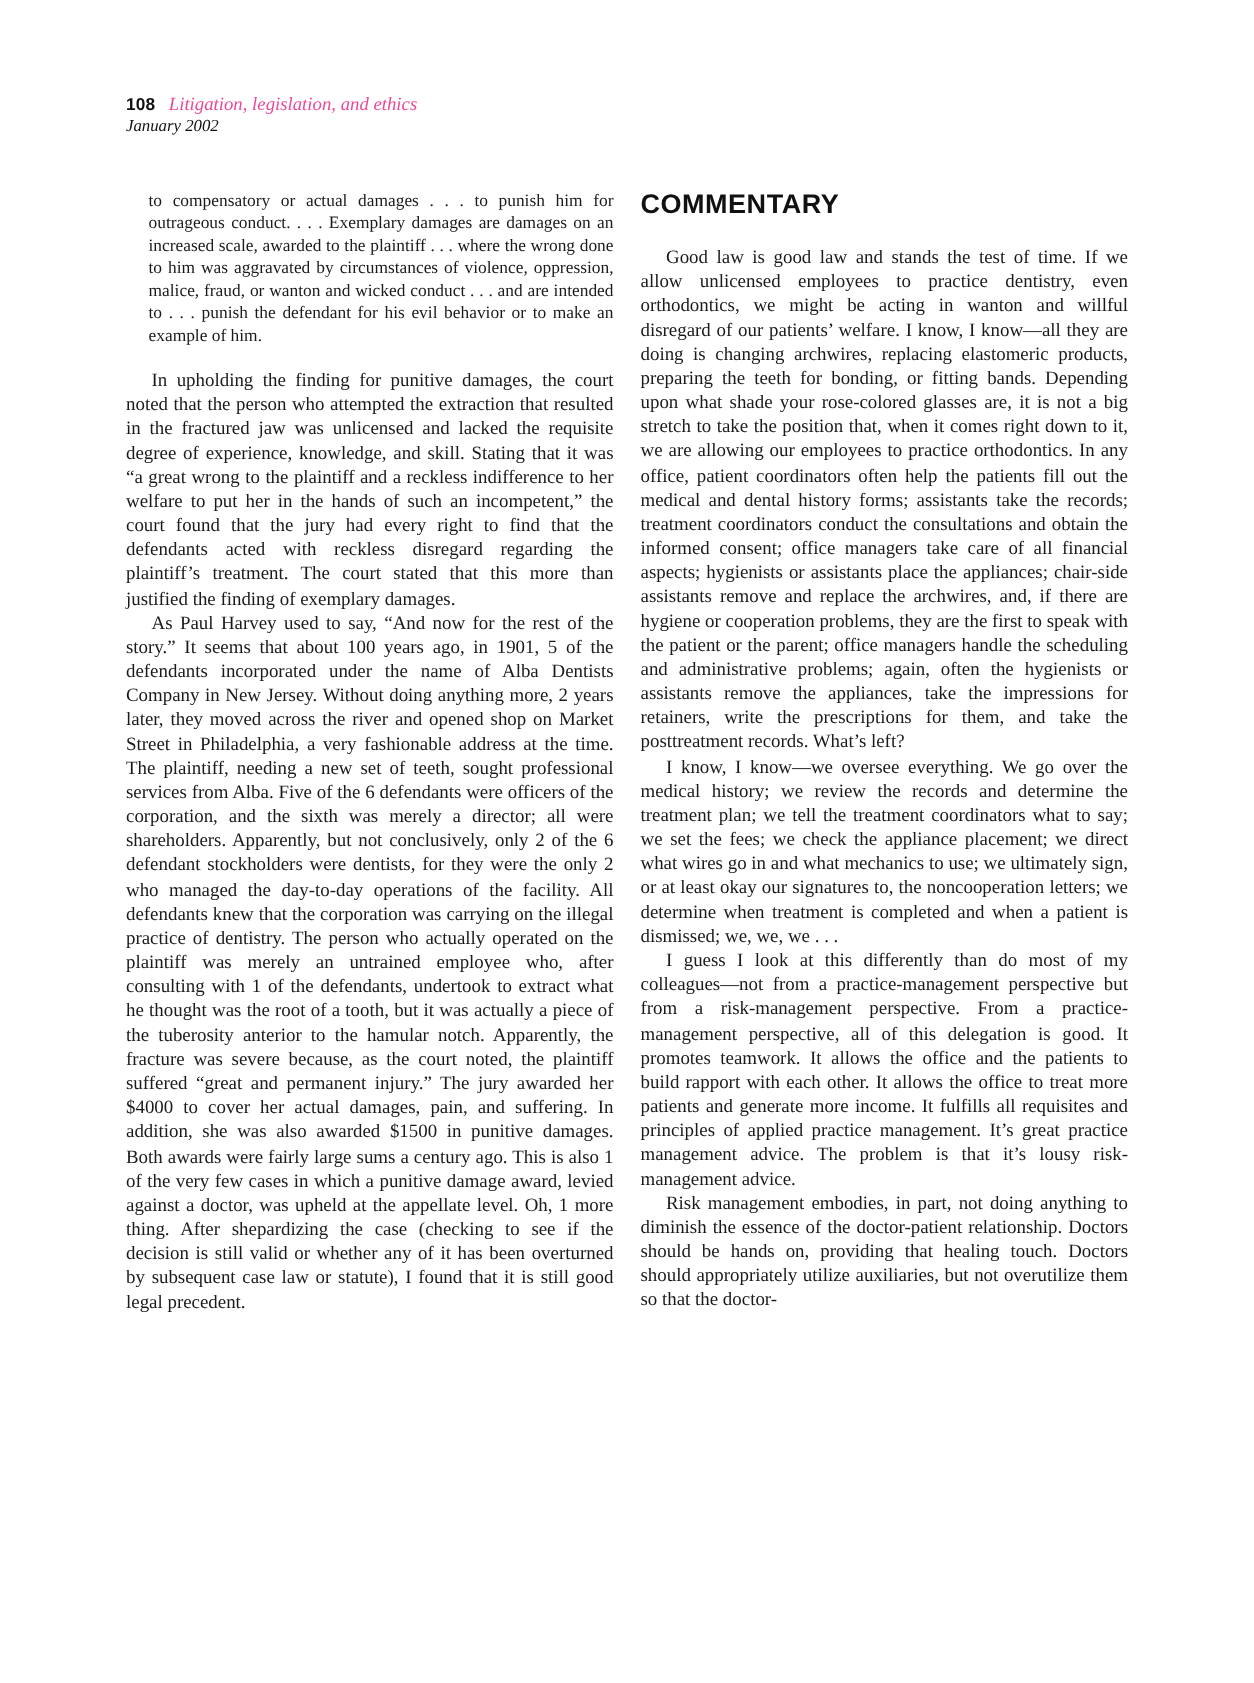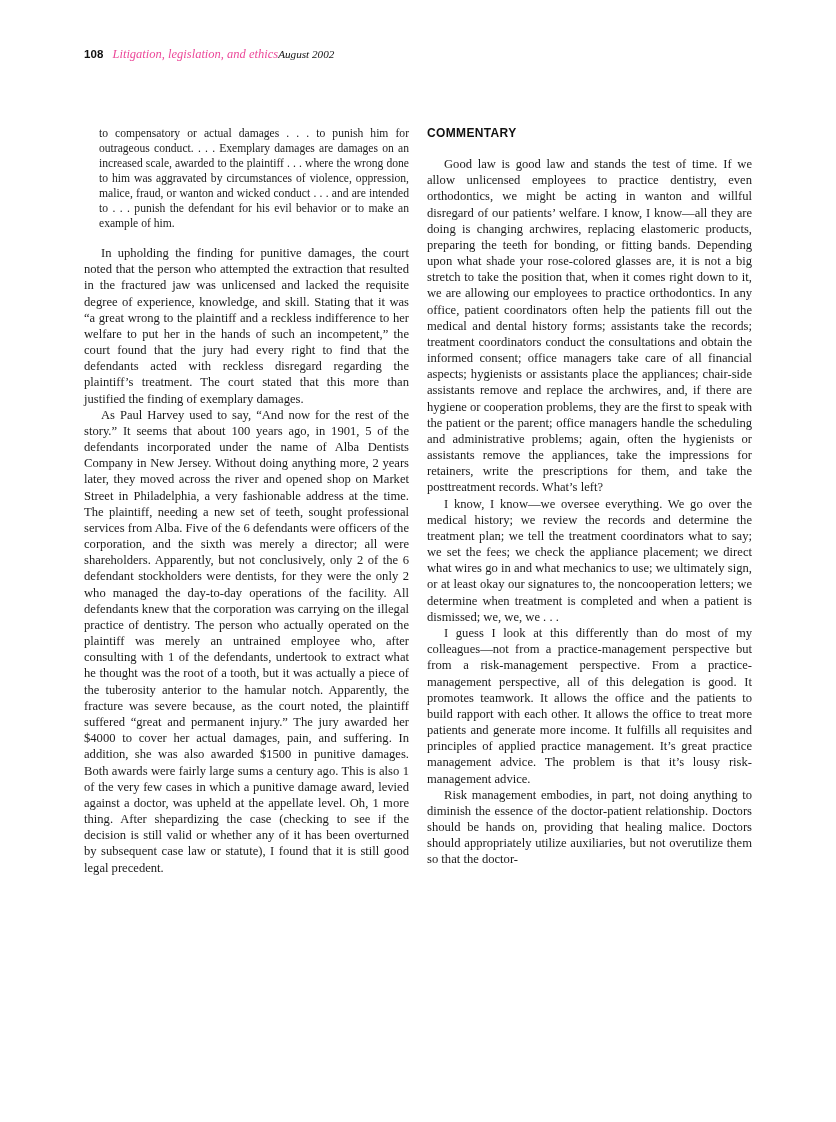--- a/index.html
+++ b/index.html
@@ -21,25 +21,26 @@
     left: 0; top: 0;
     width: 836px;
     height: 1122px;
     background: #ffffff;
   }
 
   
   .running-head {
     position: absolute;
     left: 84px;
-    top: 47px;
+    top: 62px;
     width: 668px;
     display: flex;
     justify-content: flex-start;
     align-items: flex-start;
+    flex-direction: column;
   }
   .rh-left {
     display: flex;
     align-items: baseline;
     gap: 9px;
     white-space: nowrap;
   }
   .folio {
     font-family: "Liberation Sans", "DejaVu Sans", sans-serif;
     font-weight: bold;
@@ -93,52 +94,52 @@
   .extract p {
     font-size: 11.6px;
     line-height: 1.295;
     text-align: justify;
   }
 
   h2.commentary {
     margin: 0 0 16px 0;
     font-family: "Liberation Sans", "DejaVu Sans", sans-serif;
     font-weight: bold;
-    font-size: 12px;
+    font-size: 18px;
     letter-spacing: 0.35px;
     color: #111;
   }
 </style>
 </head>
 <body>
 
 <div class="page">
 
   <div class="running-head">
     <div class="rh-left">
       <span class="folio">108</span>
       <span class="rh-section">Litigation, legislation, and ethics</span>
     </div>
     <div class="rh-right">
-      <div>August 2002</div>
+      <div>January 2002</div>
     </div>
   </div>
 
   <div class="columns">
 
     <div class="col">
       <div class="extract">
         <p>to compensatory or actual damages . . . to punish him for outrageous conduct. . . . Exemplary damages are damages on an increased scale, awarded to the plaintiff . . . where the wrong done to him was aggravated by circumstances of violence, oppression, malice, fraud, or wanton and wicked conduct . . . and are intended to . . . punish the defendant for his evil behavior or to make an example of him.</p>
       </div>
       <p class="indent">In upholding the finding for punitive damages, the court noted that the person who attempted the extraction that resulted in the fractured jaw was unlicensed and lacked the requisite degree of experience, knowledge, and skill. Stating that it was “a great wrong to the plaintiff and a reckless indifference to her welfare to put her in the hands of such an incompetent,” the court found that the jury had every right to find that the defendants acted with reckless disregard regarding the plaintiff’s treatment. The court stated that this more than justified the finding of exemplary damages.</p>
       <p class="indent">As Paul Harvey used to say, “And now for the rest of the story.” It seems that about 100 years ago, in 1901, 5 of the defendants incorporated under the name of Alba Dentists Company in New Jersey. Without doing anything more, 2 years later, they moved across the river and opened shop on Market Street in Philadelphia, a very fashionable address at the time. The plaintiff, needing a new set of teeth, sought professional services from Alba. Five of the 6 defendants were officers of the corporation, and the sixth was merely a director; all were shareholders. Apparently, but not conclusively, only 2 of the 6 defendant stockholders were dentists, for they were the only 2 who managed the day-to-day operations of the facility. All defendants knew that the corporation was carrying on the illegal practice of dentistry. The person who actually operated on the plaintiff was merely an untrained employee who, after consulting with 1 of the defendants, undertook to extract what he thought was the root of a tooth, but it was actually a piece of the tuberosity anterior to the hamular notch. Apparently, the fracture was severe because, as the court noted, the plaintiff suffered “great and permanent injury.” The jury awarded her $4000 to cover her actual damages, pain, and suffering. In addition, she was also awarded $1500 in punitive damages. Both awards were fairly large sums a century ago. This is also 1 of the very few cases in which a punitive damage award, levied against a doctor, was upheld at the appellate level. Oh, 1 more thing. After shepardizing the case (checking to see if the decision is still valid or whether any of it has been overturned by subsequent case law or statute), I found that it is still good legal precedent.</p>
     </div>
 
     <div class="col">
       <h2 class="commentary">COMMENTARY</h2>
       <p class="indent">Good law is good law and stands the test of time. If we allow unlicensed employees to practice dentistry, even orthodontics, we might be acting in wanton and willful disregard of our patients’ welfare. I know, I know—all they are doing is changing archwires, replacing elastomeric products, preparing the teeth for bonding, or fitting bands. Depending upon what shade your rose-colored glasses are, it is not a big stretch to take the position that, when it comes right down to it, we are allowing our employees to practice orthodontics. In any office, patient coordinators often help the patients fill out the medical and dental history forms; assistants take the records; treatment coordinators conduct the consultations and obtain the informed consent; office managers take care of all financial aspects; hygienists or assistants place the appliances; chair-side assistants remove and replace the archwires, and, if there are hygiene or cooperation problems, they are the first to speak with the patient or the parent; office managers handle the scheduling and administrative problems; again, often the hygienists or assistants remove the appliances, take the impressions for retainers, write the prescriptions for them, and take the posttreatment records. What’s left?</p>
       <p class="indent">I know, I know—we oversee everything. We go over the medical history; we review the records and determine the treatment plan; we tell the treatment coordinators what to say; we set the fees; we check the appliance placement; we direct what wires go in and what mechanics to use; we ultimately sign, or at least okay our signatures to, the noncooperation letters; we determine when treatment is completed and when a patient is dismissed; we, we, we . . .</p>
       <p class="indent">I guess I look at this differently than do most of my colleagues—not from a practice-management perspective but from a risk-management perspective. From a practice-management perspective, all of this delegation is good. It promotes teamwork. It allows the office and the patients to build rapport with each other. It allows the office to treat more patients and generate more income. It fulfills all requisites and principles of applied practice management. It’s great practice management advice. The problem is that it’s lousy risk-management advice.</p>
-      <p class="indent">Risk management embodies, in part, not doing anything to diminish the essence of the doctor-patient relationship. Doctors should be hands on, providing that healing malice. Doctors should appropriately utilize auxiliaries, but not overutilize them so that the doctor-</p>
+      <p class="indent">Risk management embodies, in part, not doing anything to diminish the essence of the doctor-patient relationship. Doctors should be hands on, providing that healing touch. Doctors should appropriately utilize auxiliaries, but not overutilize them so that the doctor-</p>
     </div>
 
   </div>
 </div>
 
 </body></html>

